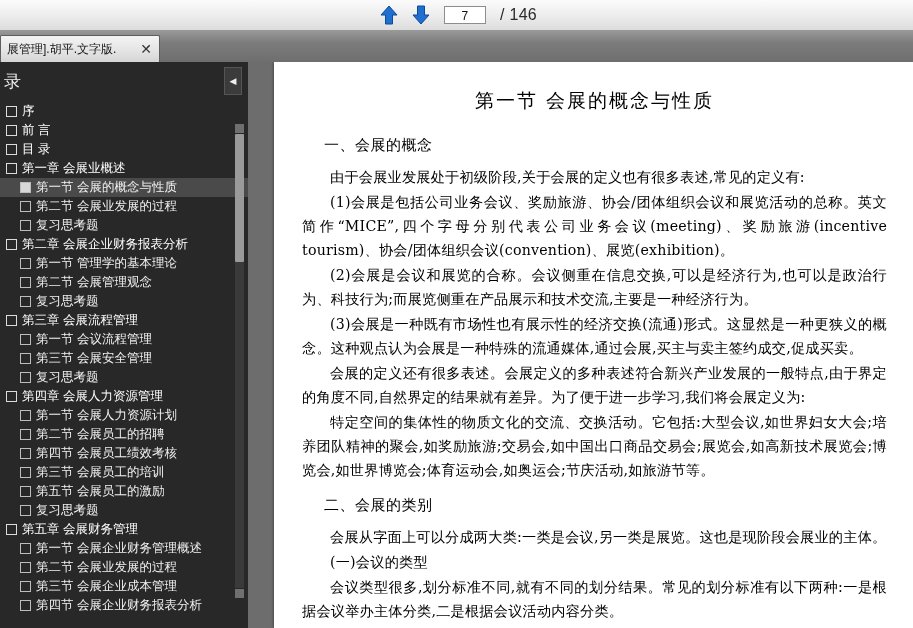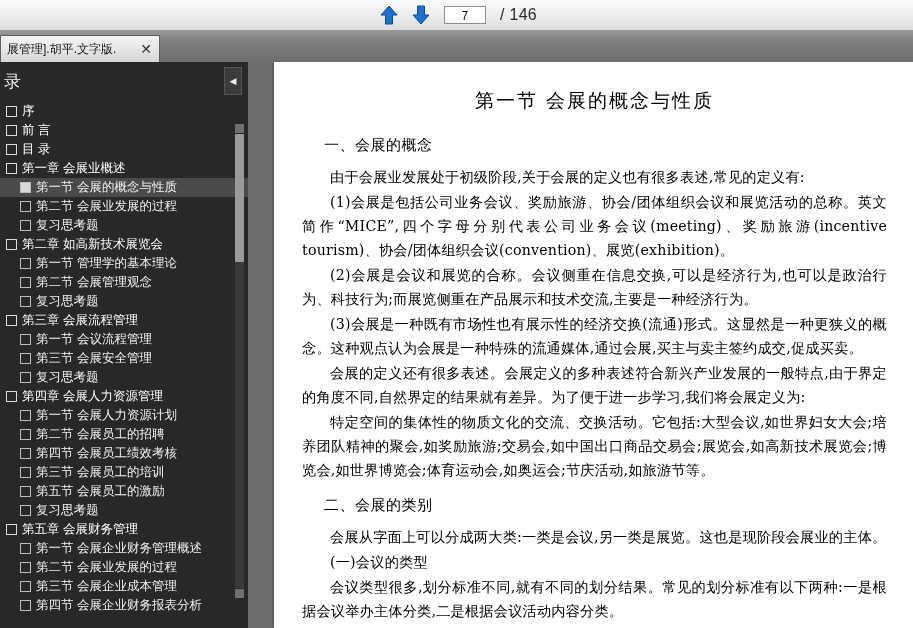--- a/index.html
+++ b/index.html
@@ -296,21 +296,21 @@
         <div class="node lvl2">
           <span class="box"></span>
           <span class="label">第二节   会展业发展的过程</span>
         </div>
         <div class="node lvl2">
           <span class="box"></span>
           <span class="label">复习思考题</span>
         </div>
         <div class="node lvl1">
           <span class="box"></span>
-          <span class="label">第二章   如高新技术展览会</span>
+          <span class="label">第二章   会展企业财务报表分析</span>
         </div>
         <div class="node lvl2">
           <span class="box"></span>
           <span class="label">第一节   管理学的基本理论</span>
         </div>
         <div class="node lvl2">
           <span class="box"></span>
           <span class="label">第二节   会展管理观念</span>
         </div>
         <div class="node lvl2">

